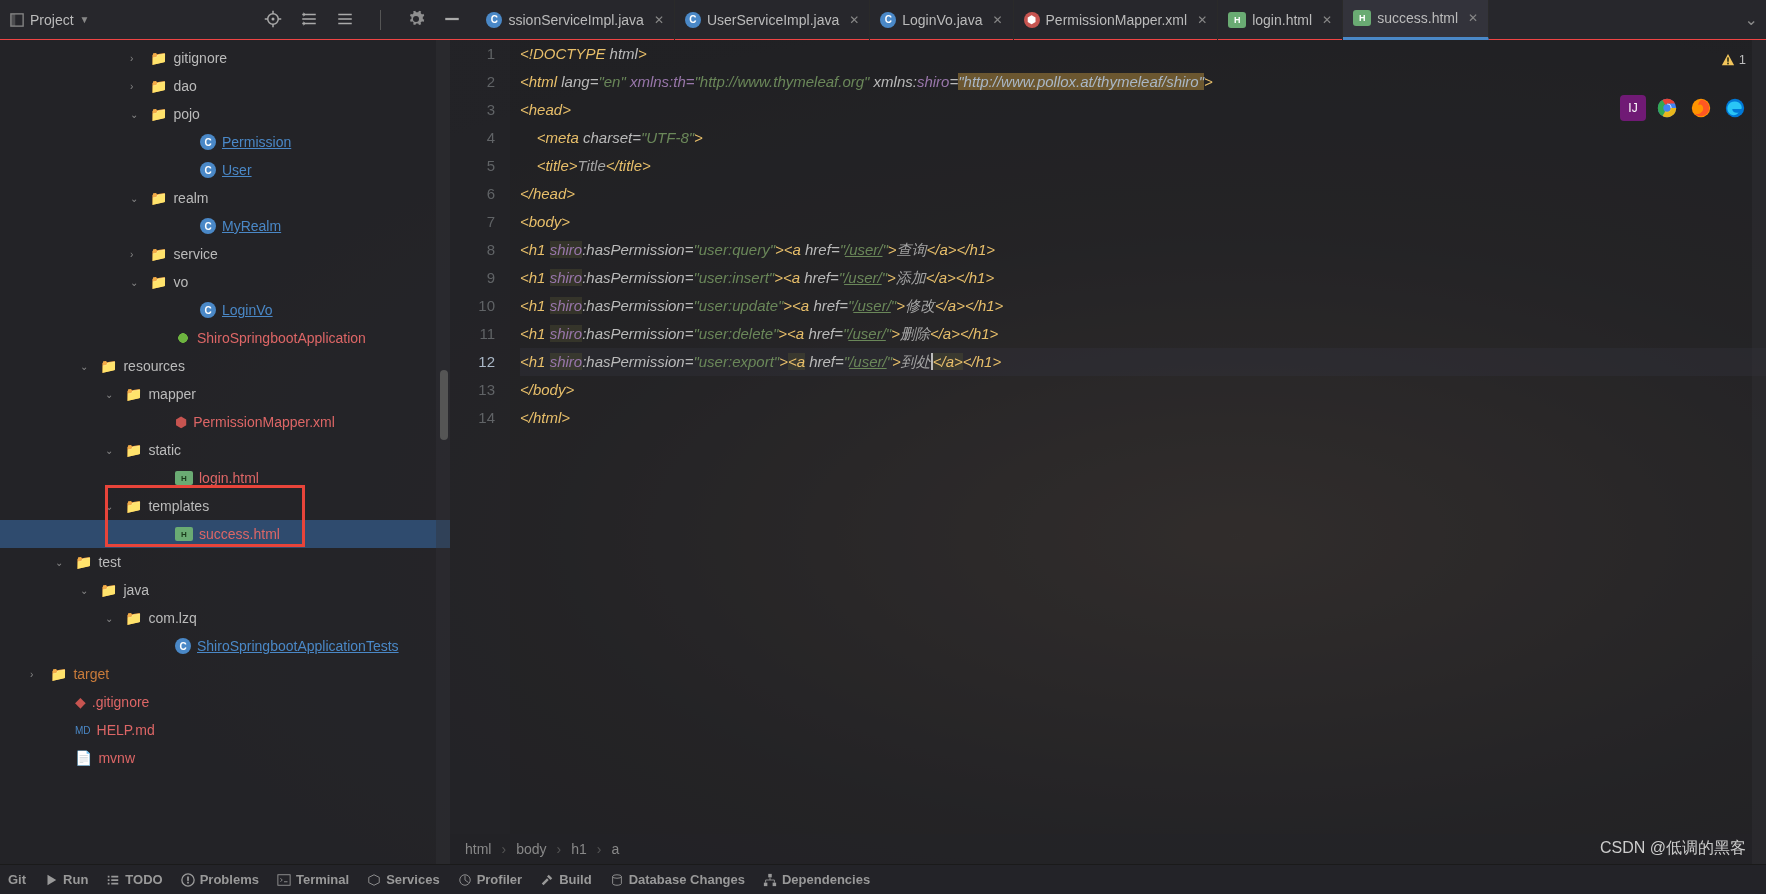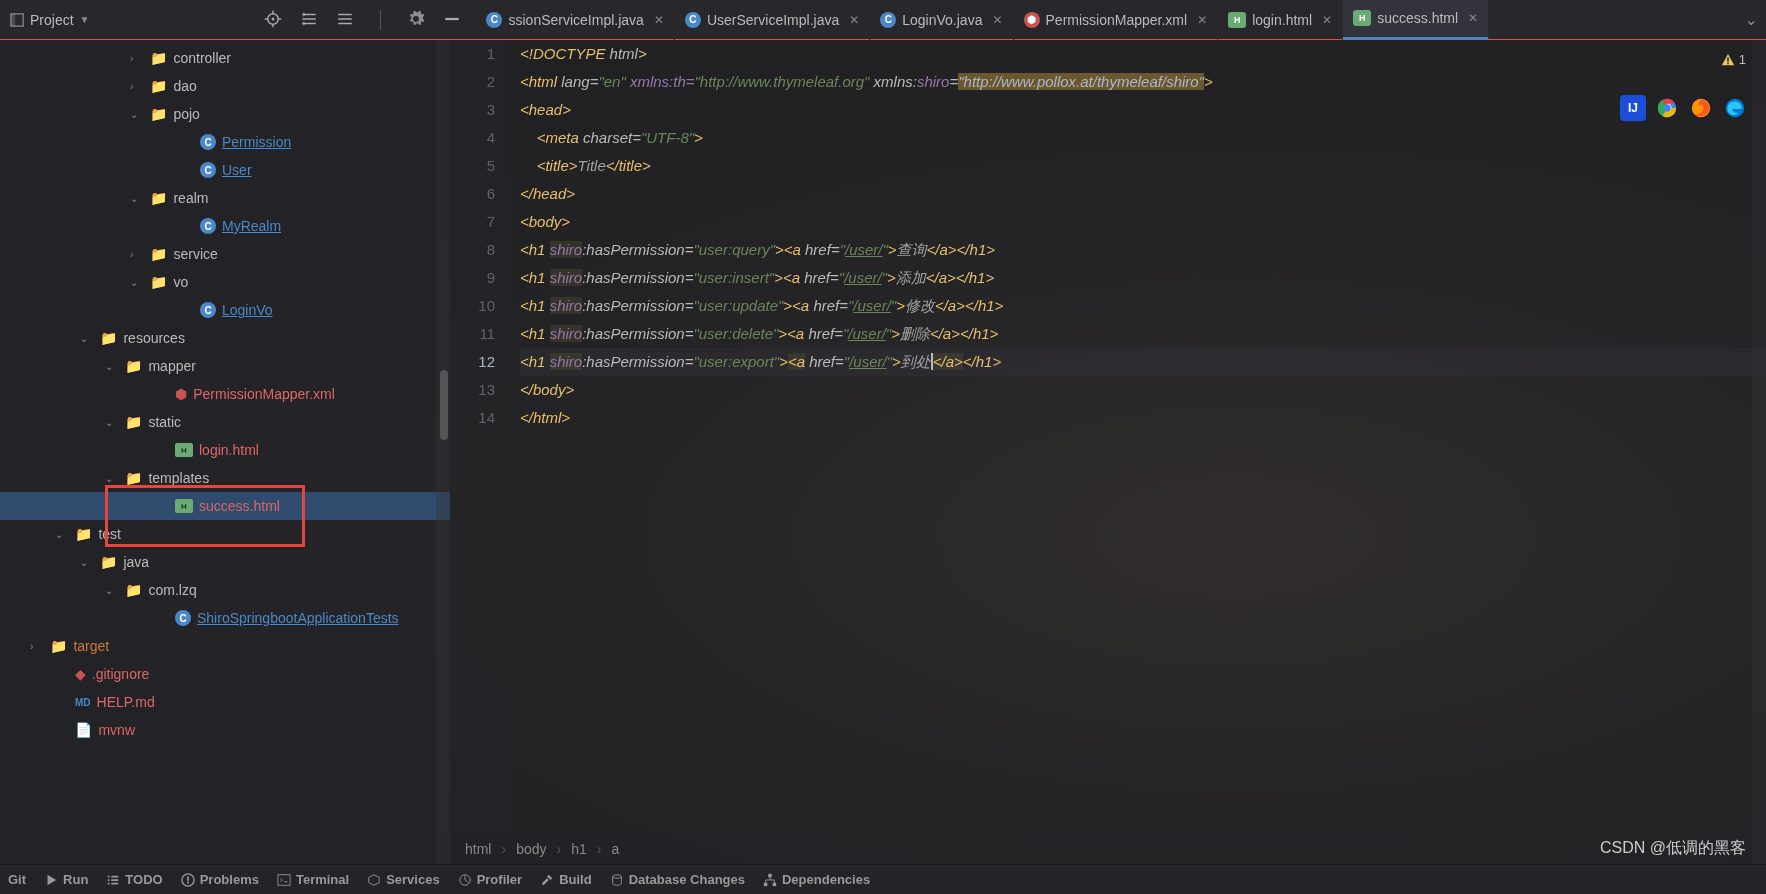--- a/index.html
+++ b/index.html
@@ -163,21 +163,21 @@
     </div>
   <span style="padding:0 8px;color:#888">⌄</span>
 </div>
 
 <div class="main">
 
   <div class="sidebar" id="tree-container">
     <div class="tree-item" style="--indent: 130px;">
         <span class="arrow">›</span>
         <span class="folder-icon">📁</span>
-        <span class="">controller</span>
+        <span class="">gitignore</span>
       </div>
       <div class="tree-item" style="--indent: 130px;">
         <span class="arrow">›</span>
         <span class="folder-icon">📁</span>
         <span class="">dao</span>
       </div>
       <div class="tree-item" style="--indent: 130px;">
         <span class="arrow">⌄</span>
         <span class="folder-icon">📁</span>
         <span class="">pojo</span>
@@ -209,20 +209,25 @@
       </div>
       <div class="tree-item" style="--indent: 130px;">
         <span class="arrow">⌄</span>
         <span class="folder-icon">📁</span>
         <span class="">vo</span>
       </div>
       <div class="tree-item" style="--indent: 180px;">
         <span class="arrow"></span>
         <span class="file-c">C</span>
         <span class="link-text">LoginVo</span>
+      </div>
+      <div class="tree-item" style="--indent: 155px;">
+        <span class="arrow"></span>
+        <span class="file-spring"></span>
+        <span class="red-text">ShiroSpringbootApplication</span>
       </div>
       <div class="tree-item" style="--indent: 80px;">
         <span class="arrow">⌄</span>
         <span class="folder-blue">📁</span>
         <span class="">resources</span>
       </div>
       <div class="tree-item" style="--indent: 105px;">
         <span class="arrow">⌄</span>
         <span class="folder-icon">📁</span>
         <span class="">mapper</span>
@@ -277,21 +282,21 @@
         <span class="folder-orange">📁</span>
         <span class="orange-text">target</span>
       </div>
       <div class="tree-item" style="--indent: 55px;">
         <span class="arrow"></span>
         <span style="color:#c75450">◆</span>
         <span class="red-text">.gitignore</span>
       </div>
       <div class="tree-item" style="--indent: 55px;">
         <span class="arrow"></span>
-        <span style="color:#4a88c7;font-size:10px;font-weight:bold">MD</span>
+        <span style="color:#4a88c7;font-size:10px;font-weight:normal">MD</span>
         <span class="red-text">HELP.md</span>
       </div>
       <div class="tree-item" style="--indent: 55px;">
         <span class="arrow"></span>
         <span>📄</span>
         <span class="red-text">mvnw</span>
       </div>
       <div class="red-box" style="top:445px;left:105px;width:200px;height:62px;"></div>
     <div class="scroll-track">
         <div class="scroll-thumb" style="top:330px;height:70px;"></div>
@@ -302,21 +307,21 @@
     <div class="warn-badge">
       <svg viewBox="0 0 16 16">
           <path d="M8 1l7 13H1z" fill="#f2c55c"></path>
           <rect x="7" y="5" width="2" height="5" fill="#3a3a1a"></rect>
           <rect x="7" y="11" width="2" height="2" fill="#3a3a1a"></rect>
         </svg>
       <span>1</span>
     </div>
 
     <div class="browser-icons">
-      <span class="bi" style="background:#1d4ed8;color:#fff;font-weight:bold;font-size:12px">IJ</span>
+      <span class="bi" style="background:#701a75;color:#fff;font-weight:normal;font-size:12px">IJ</span>
       <span class="bi">
           <svg viewBox="0 0 24 24" width="22" height="22">
             <circle cx="12" cy="12" r="10" fill="#4285f4"></circle>
             <circle cx="12" cy="12" r="5" fill="#fff"></circle>
             <path d="M12 2a10 10 0 018.7 5H12v5L5 5a10 10 0 017-3z" fill="#ea4335"></path>
             <path d="M22 12a10 10 0 01-15 8.7l5-8.7h10z" fill="#fbbc05" opacity="0.9"></path>
             <path d="M2 12a10 10 0 015-8.7L12 12l-5 8.7A10 10 0 012 12z" fill="#34a853"></path>
             <circle cx="12" cy="12" r="4" fill="#4285f4"></circle>
           </svg>
         </span>

